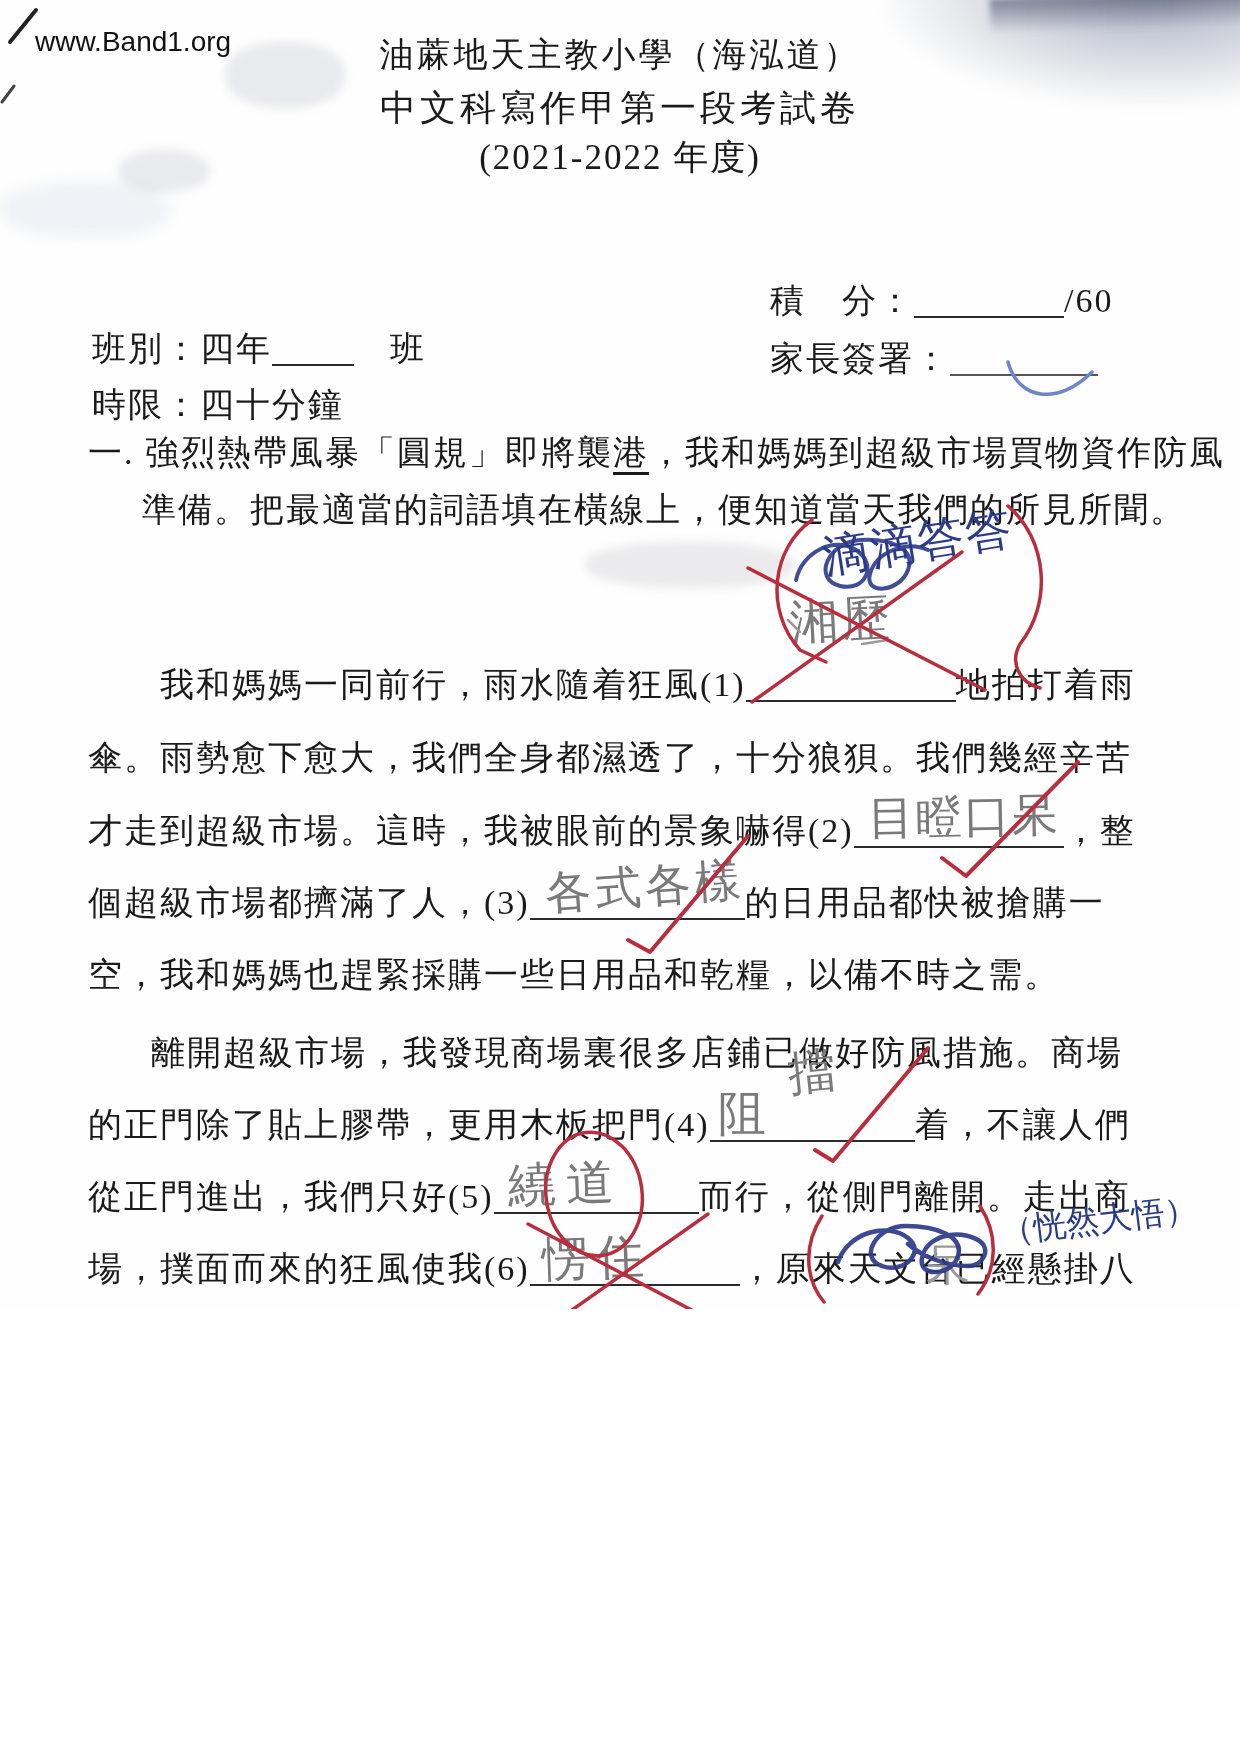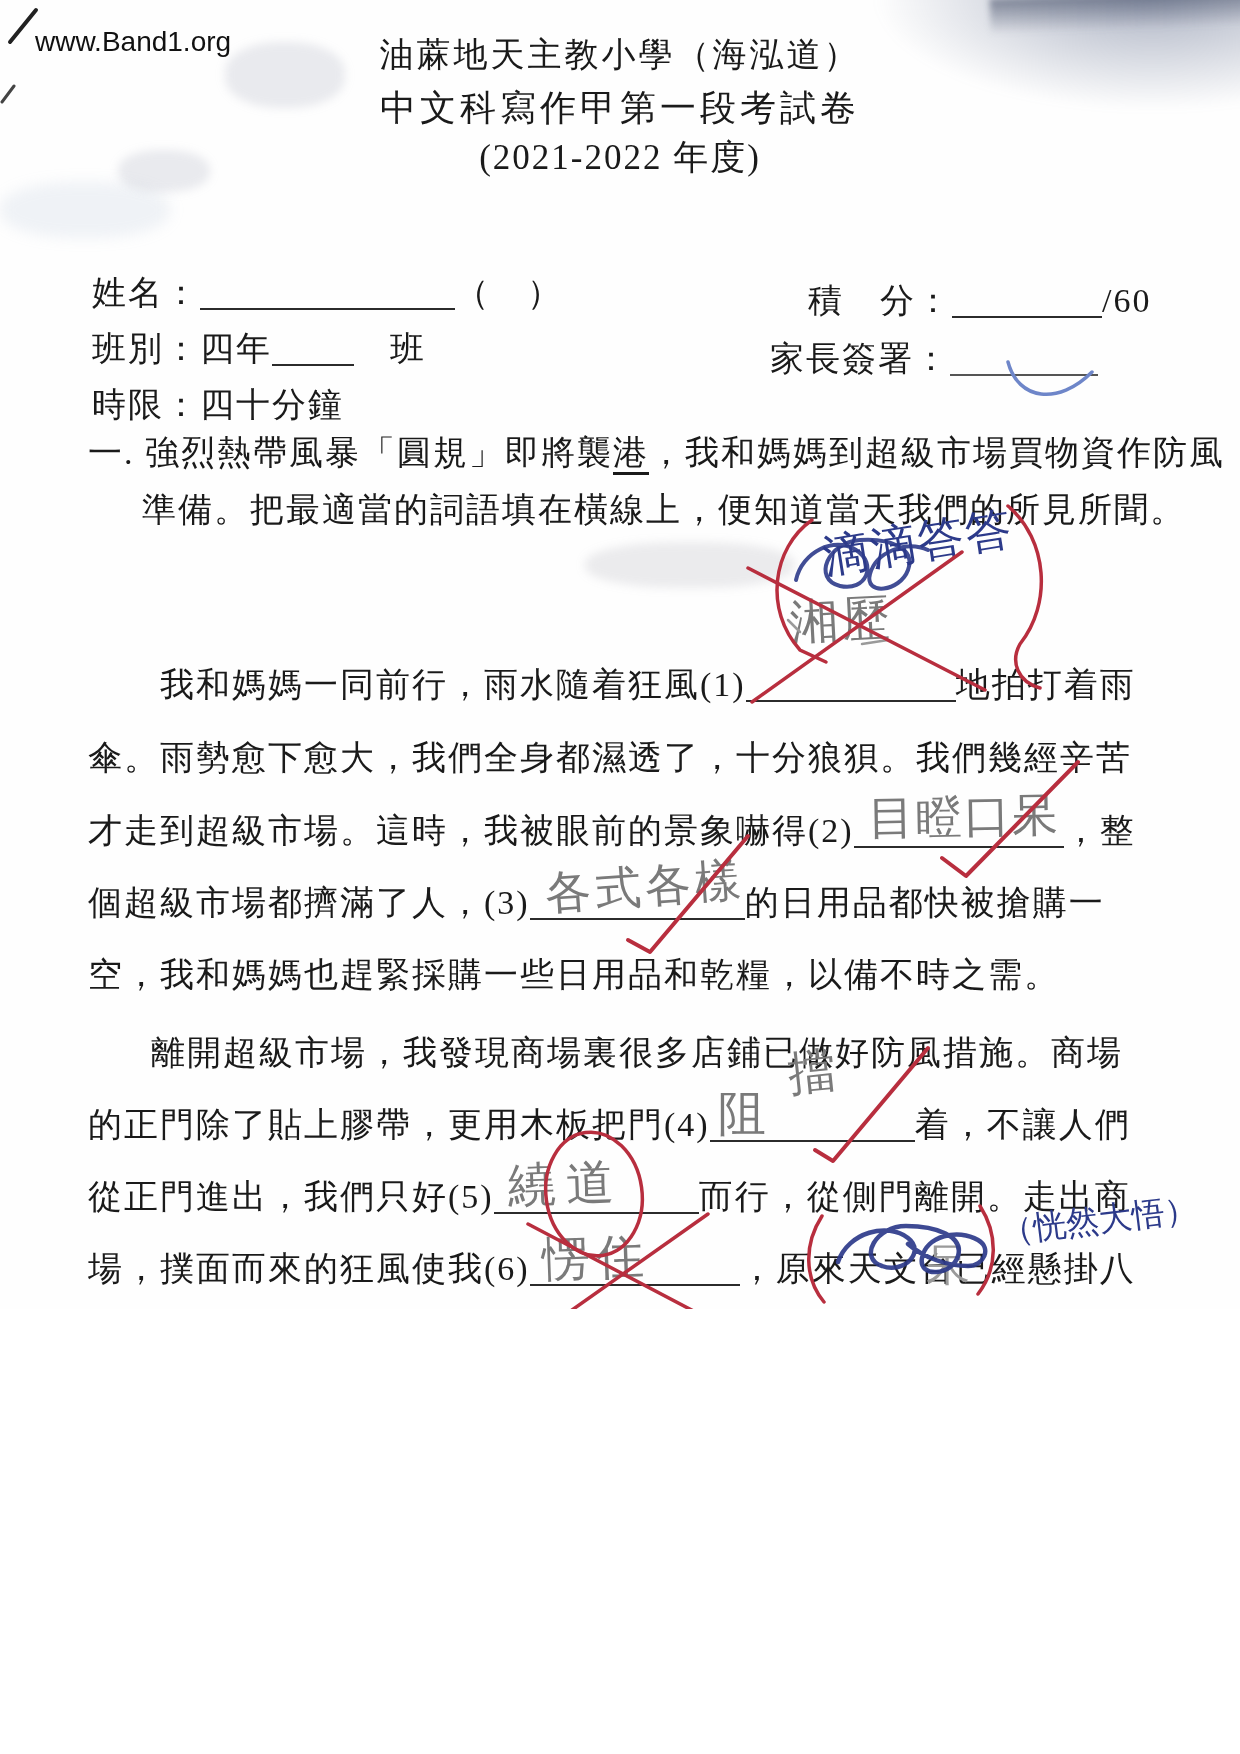--- a/index.html
+++ b/index.html
@@ -47,30 +47,27 @@
   <div class="smudge sm1"></div>
   <div class="smudge sm2"></div>
   <div class="smudge sm3"></div>
   <div class="smudge sm4"></div>
 
   <div class="watermark">www.Band1.org</div>
   <div class="title t1">油蔴地天主教小學（海泓道）</div>
   <div class="title t2">中文科寫作甲第一段考試卷</div>
   <div class="title t3">(2021-2022 年度)</div>
 
-  <div class="line" style="left:92px;top:268px">
-    <span>姓名：</span><span class="blank b-name"></span><span>（　）</span>
-  </div>
   <div class="line" style="left:92px;top:324px">
     <span>班別：四年</span><span class="blank b-class"></span>　<span>班</span>
   </div>
   <div class="line" style="left:92px;top:380px">
     <span>時限：四十分鐘</span>
   </div>
-  <div class="line" style="left:808px;top:276px">
+  <div class="line" style="left:770px;top:276px">
     <span>積　分：</span><span class="blank b-score"></span><span>/60</span>
   </div>
   <div class="line" style="left:770px;top:334px">
     <span>家長簽署：</span><span class="blank b-parent"></span>
   </div>
 
   <div class="line" style="left:142px;top:485px">
     <span>準備。把最適當的詞語填在橫線上，便知道當天我們的所見所聞。</span>
   </div>
   <div class="line" style="left:88px;top:428px">

